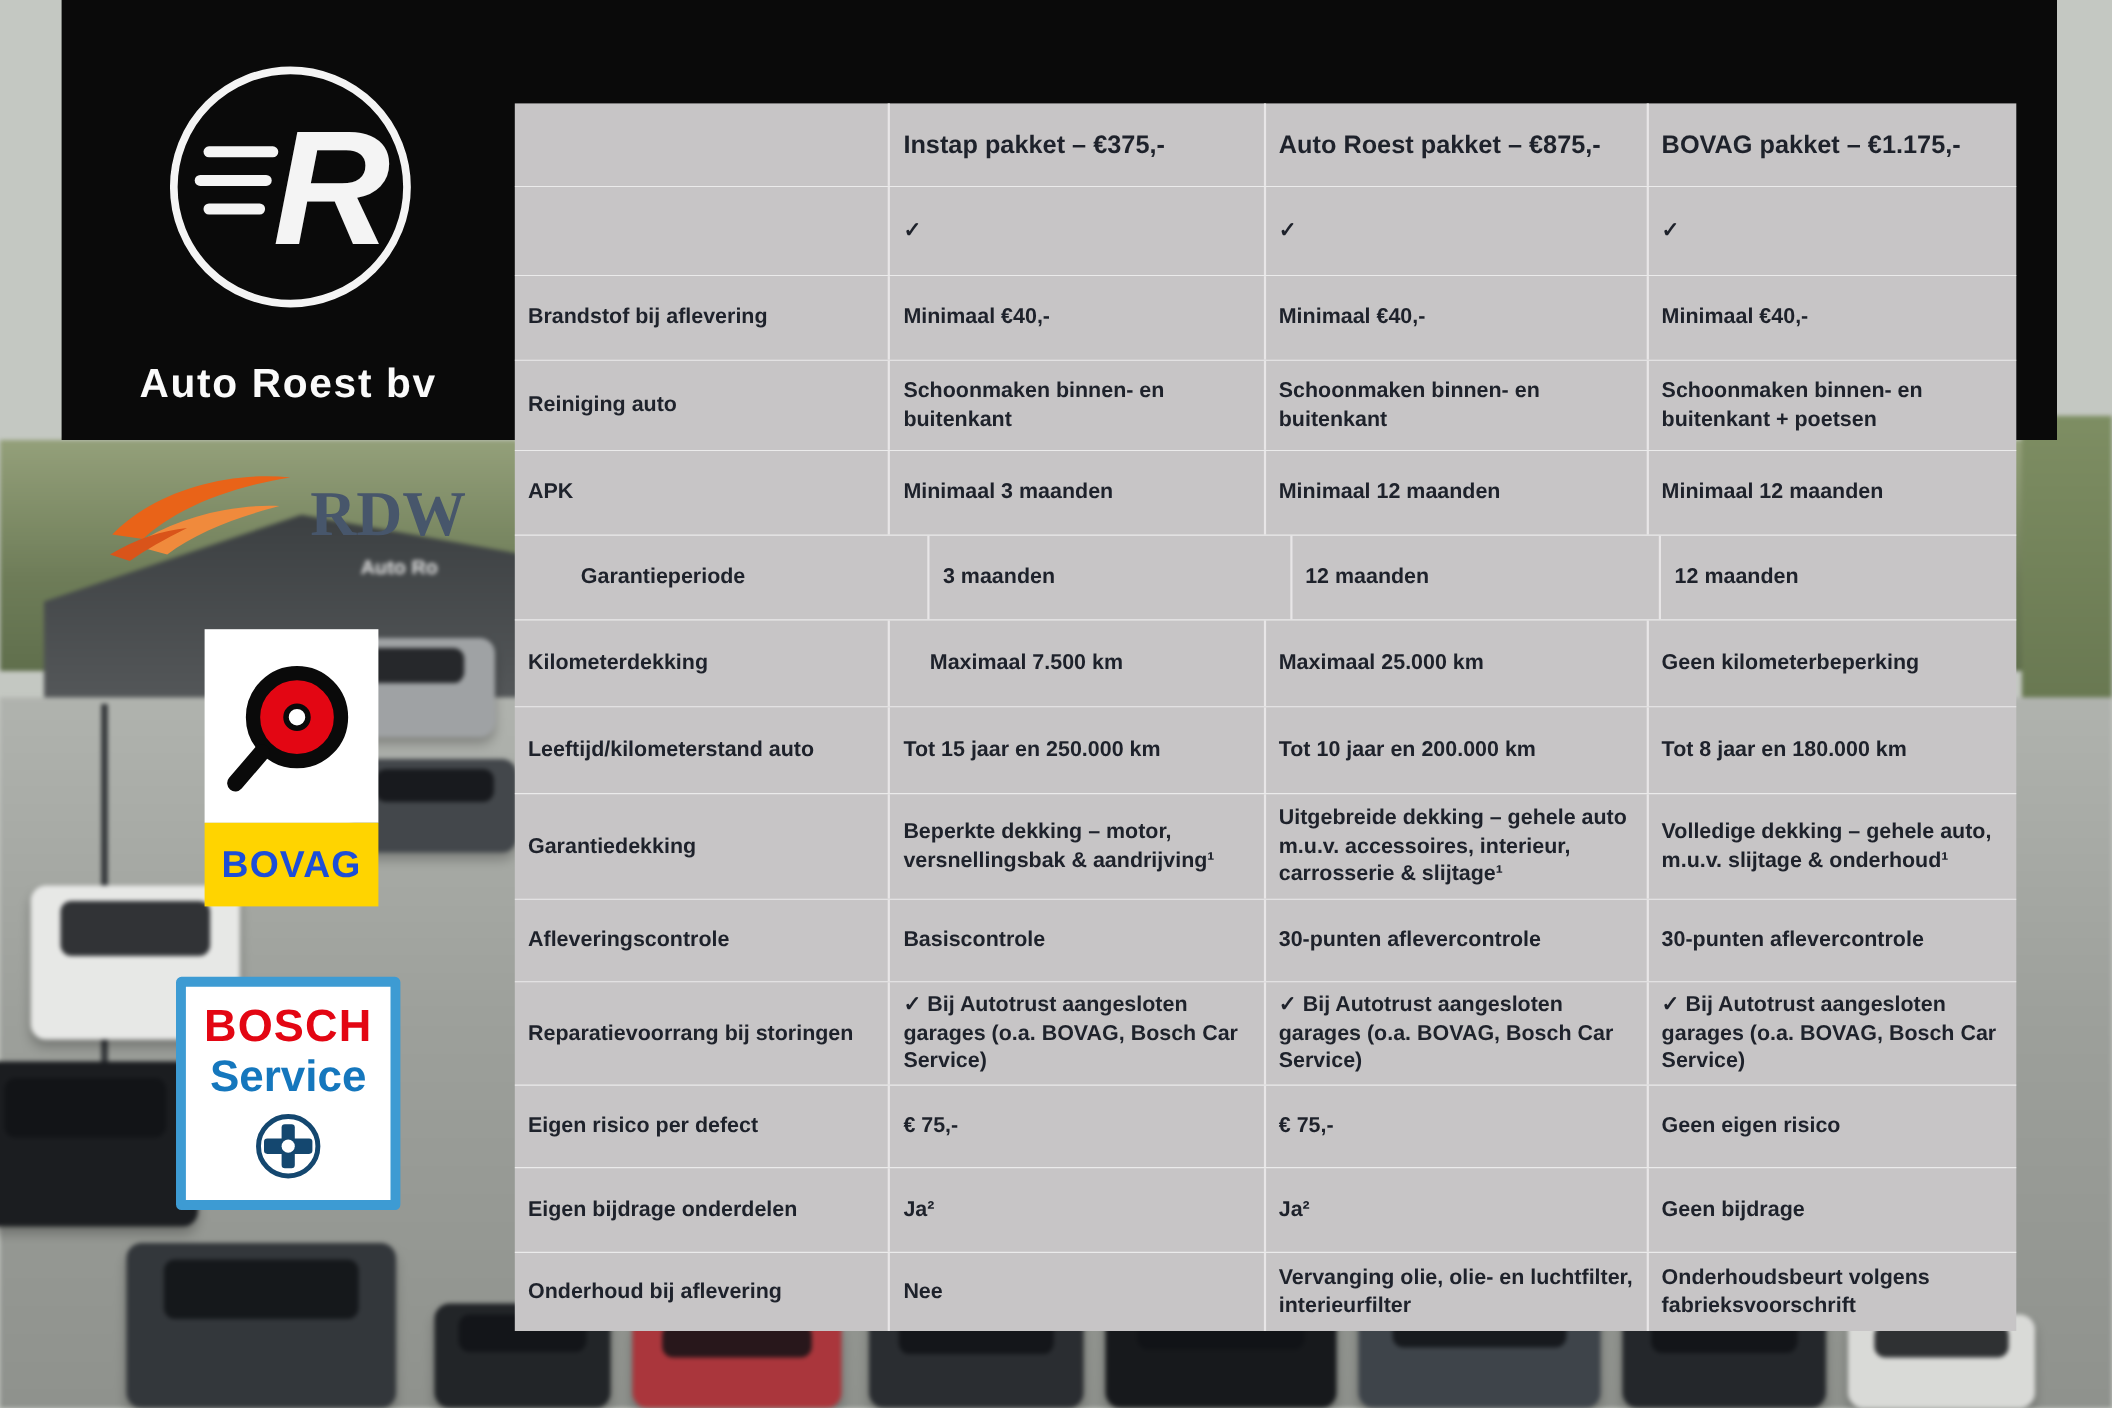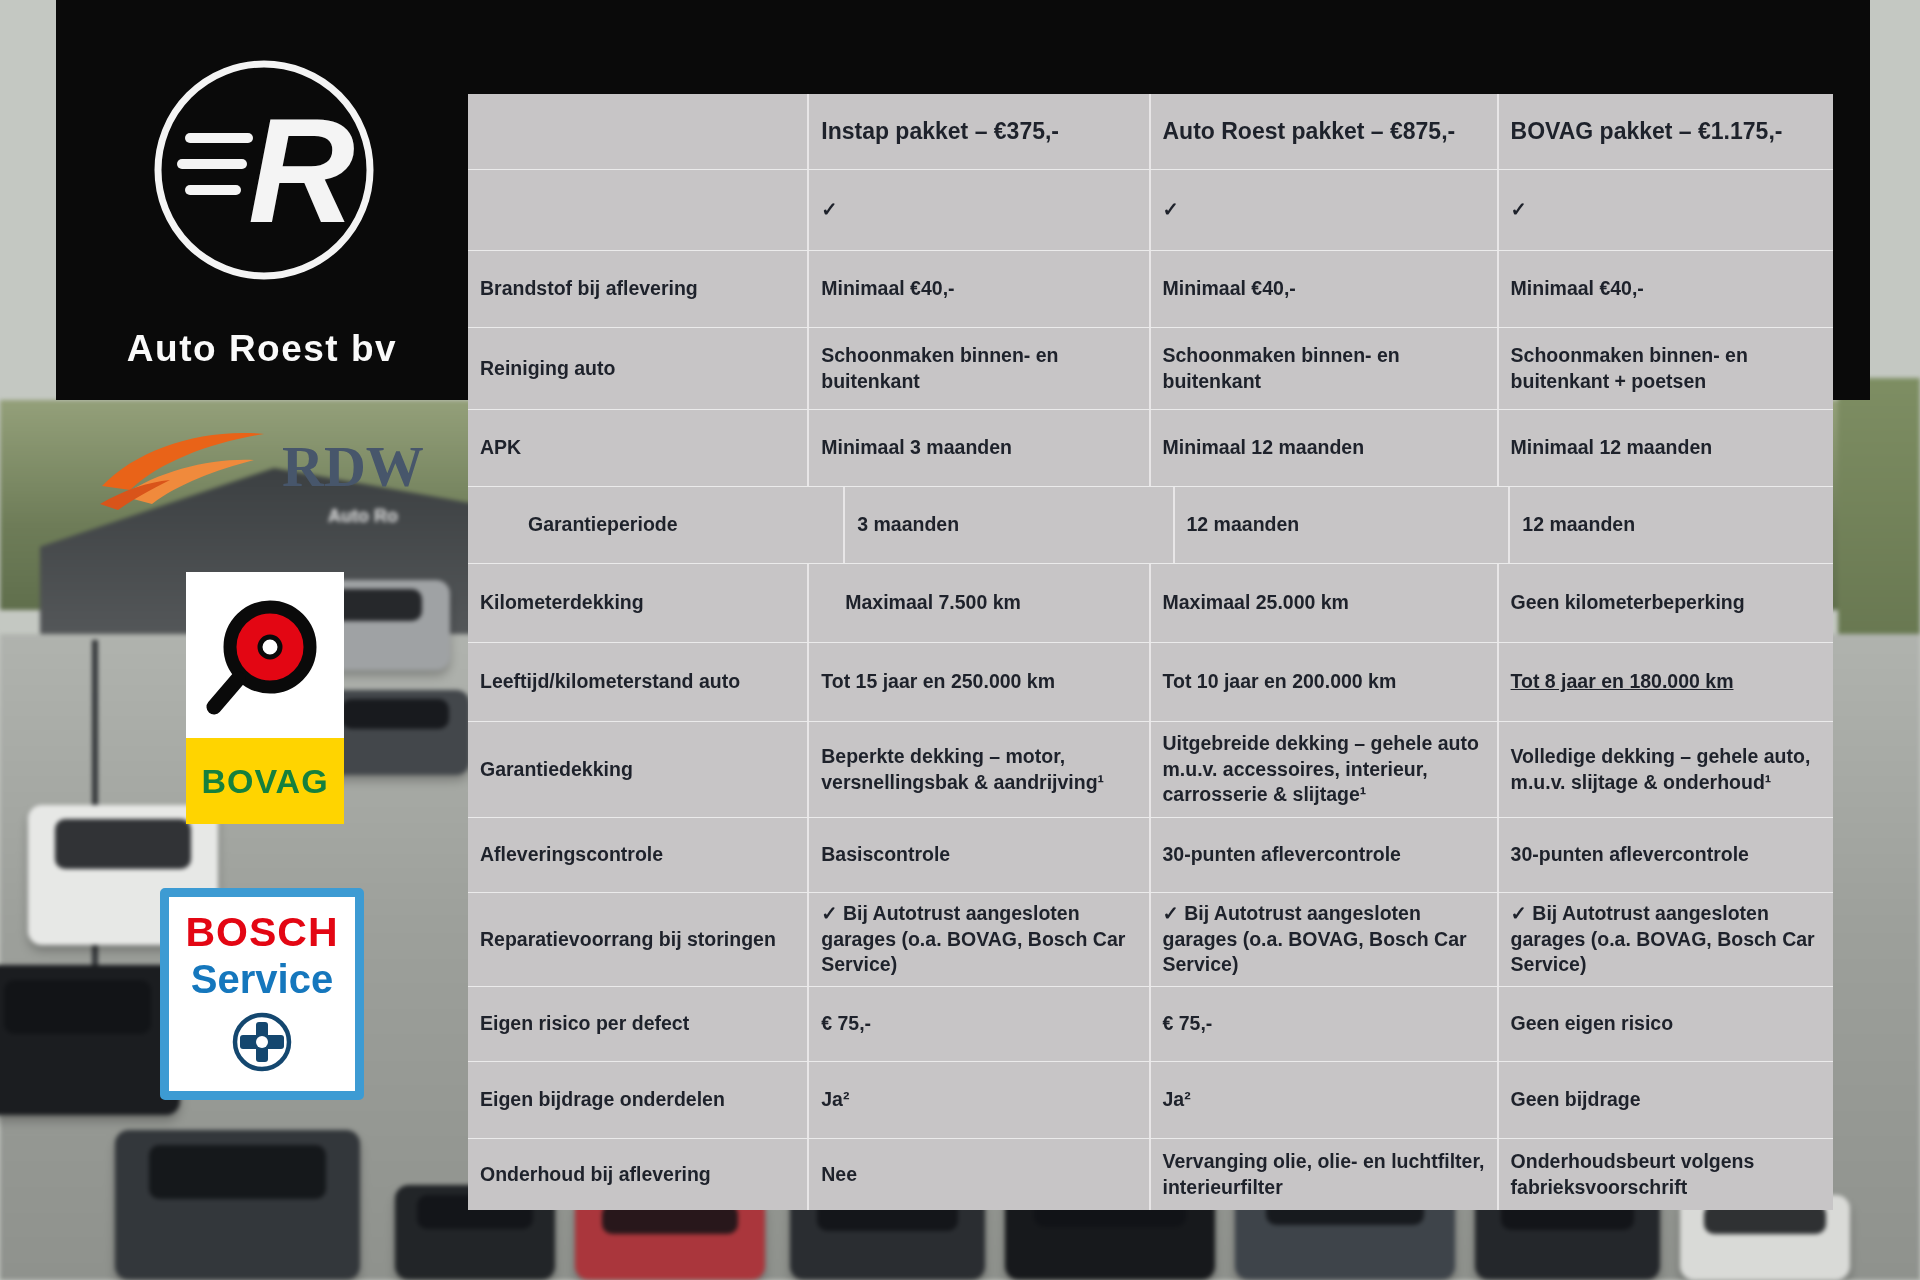--- a/index.html
+++ b/index.html
@@ -24,21 +24,21 @@
   .brand{position:absolute;left:56px;top:0;width:412px;height:400px;}
   .brand svg{position:absolute;left:80px;top:42px;}
   .brand-name{position:absolute;left:0;right:0;top:328px;text-align:center;color:#fafafa;font-size:37px;font-weight:700;letter-spacing:1.5px;}
 
   
   .rdw{position:absolute;left:96px;top:420px;display:flex;align-items:center;}
   .rdw-text{font-family:"Liberation Serif","DejaVu Serif",serif;font-size:58px;font-weight:700;color:#47566b;margin-left:6px;}
 
   .bovag{position:absolute;left:186px;top:572px;width:158px;height:252px;display:flex;flex-direction:column;}
   .bovag-top{flex:1;background:#ffffff;display:flex;align-items:center;justify-content:center;}
-  .bovag-band{height:86px;background:#ffd400;display:flex;align-items:center;justify-content:center;font-size:34px;font-weight:800;color:#15803d;letter-spacing:1px;}
+  .bovag-band{height:76px;background:#ffd400;display:flex;align-items:center;justify-content:center;font-size:34px;font-weight:800;color:#1d4ed8;letter-spacing:1px;}
 
   .bosch{position:absolute;left:160px;top:888px;width:204px;height:212px;background:#ffffff;border:9px solid #3d9bd3;border-radius:5px;box-sizing:border-box;text-align:center;padding-top:12px;}
   .bosch-name{font-size:41px;font-weight:800;color:#e30613;letter-spacing:1px;}
   .bosch-service{font-size:40px;font-weight:700;color:#1577bd;margin-top:1px;}
   .bosch svg{margin-top:8px;}
 
   
   .pricing-table{position:absolute;left:468px;top:94px;width:1365px;height:1116px;background:#c7c5c6;color:#1e222b;}
   .t-row{display:flex;width:100%;box-sizing:border-box;}
   .t-row + .t-row{border-top:1px solid rgba(255,255,255,.65);}
@@ -184,21 +184,21 @@
       <div class="t-row" style="height: 79px;">
         <div class="t-cell" style="width: 25%;">Kilometerdekking</div>
         <div class="t-cell" style="width: 25%; padding-left: 36px;">Maximaal 7.500 km</div>
         <div class="t-cell" style="width: 25.5%;">Maximaal 25.000 km</div>
         <div class="t-cell" style="width: 24.5%;">Geen kilometerbeperking</div>
       </div>
       <div class="t-row" style="height: 79px;">
         <div class="t-cell" style="width: 25%;">Leeftijd/kilometerstand auto</div>
         <div class="t-cell" style="width: 25%;">Tot 15 jaar en 250.000 km</div>
         <div class="t-cell" style="width: 25.5%;">Tot 10 jaar en 200.000 km</div>
-        <div class="t-cell" style="width: 24.5%; text-decoration: underline;">Tot 8 jaar en 180.000 km</div>
+        <div class="t-cell" style="width: 24.5%;">Tot 8 jaar en 180.000 km</div>
       </div>
       <div class="t-row" style="height: 96px;">
         <div class="t-cell" style="width: 25%;">Garantiedekking</div>
         <div class="t-cell" style="width: 25%;">Beperkte dekking – motor, versnellingsbak &amp; aandrijving¹</div>
         <div class="t-cell" style="width: 25.5%;">Uitgebreide dekking – gehele auto m.u.v. accessoires, interieur, carrosserie &amp; slijtage¹</div>
         <div class="t-cell" style="width: 24.5%;">Volledige dekking – gehele auto, m.u.v. slijtage &amp; onderhoud¹</div>
       </div>
       <div class="t-row" style="height: 75px;">
         <div class="t-cell" style="width: 25%;">Afleveringscontrole</div>
         <div class="t-cell" style="width: 25%;">Basiscontrole</div>

